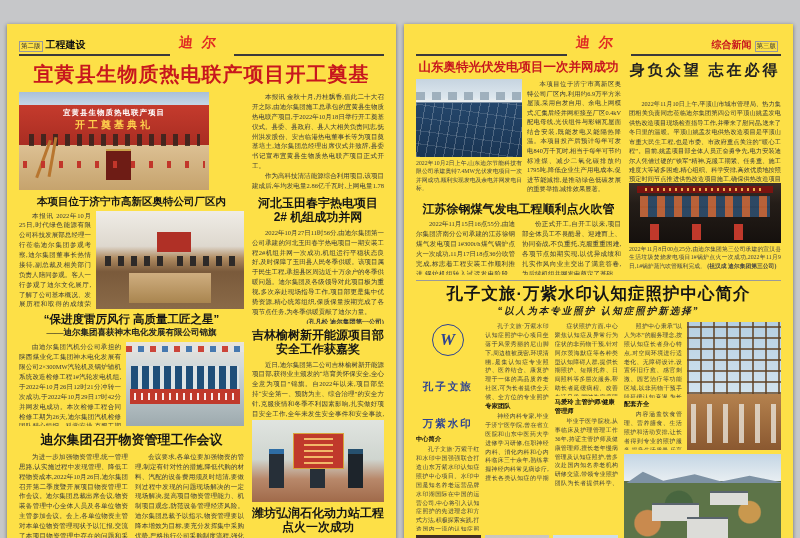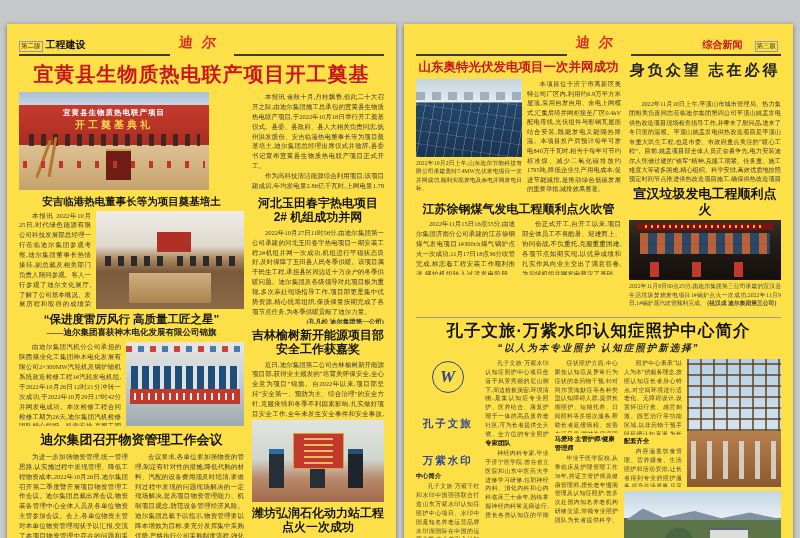--- a/index.html
+++ b/index.html
@@ -9,21 +9,21 @@
         box-shadow:0 1px 4px rgba(0,0,0,.45);padding:10px 12px;box-sizing:border-box;overflow:hidden;}
   #page-left{left:7px;} #page-right{left:404px;}
   
   .phead{position:relative;height:20px;}
   .phead .edition{font-size:6.5px;color:#333;border:0.5px solid #999;padding:0 1px;margin-right:3px;}
   .phead .section{font-size:10px;font-weight:700;font-family:"Liberation Sans",sans-serif;color:#111;}
   .phead .section.red{color:#c8171e;}
   .masthead{position:absolute;left:50%;top:0;transform:translateX(-50%) skewX(-6deg);
             color:#e02a24;font-weight:900;font-size:14px;letter-spacing:9px;font-family:"Liberation Serif",serif;white-space:nowrap;}
   .hl-left{position:absolute;left:0;bottom:2px;display:flex;align-items:baseline;}
-  .hl-right{position:absolute;right:0;bottom:2px;display:flex;align-items:baseline;gap:12px;}
+  .hl-right{position:absolute;right:0;bottom:2px;display:flex;align-items:baseline;gap:3px;}
   .rule{display:flex;height:2px;margin-bottom:2px;}
   .rule .bar{flex:1;background:#3a3a3a;height:1.6px;}
   .rule .gap{width:64px;}
   
   .mainline{font-family:"Liberation Sans",sans-serif;font-weight:900;color:#c8171e;
             text-align:center;font-size:20px;letter-spacing:1px;margin:5px 0 4px;}
   .h2{font-family:"Liberation Sans",sans-serif;font-weight:800;color:#151515;text-align:center;line-height:1.2;}
   .h2.red{color:#c8171e;}
   .subline{font-family:"Liberation Serif",serif;font-weight:700;text-align:center;color:#222;}
   
@@ -148,21 +148,21 @@
           <div class="l1">宜黄县生物质热电联产项目</div>
           <div class="l2">开工奠基典礼</div>
         </div>
         <div class="crowd"></div>
           <div class="monu"></div>
         <div class="shovel sh1"></div>
           <div class="shovel sh2"></div>
           <div class="flowers"></div>
       </div>
 
-      <div class="h2" style="font-size:10.5px;margin:5px 0 3px;">安吉临港热电董事长等为项目奠基培土</div>
+      <div class="h2" style="font-size:10.5px;margin:5px 0 3px;">本项目位于济宁市高新区奥特公司厂区内</div>
       <div class="row">
         <div class="t" style="width:72px;height:98px;flex:none;">
             <p>本报讯 2022年10月25日,时代绿色能源有限公司科技发展部总经理一行莅临迪尔集团参观考察,迪尔集团董事长热情接待,副总裁及相关部门负责人陪同参观。客人一行参观了迪尔文化展厅,了解了公司基本概况、发展历程和取得的成绩荣誉,对公司近年来获得的成绩给予了充分肯定,双方人员就下一步合作事宜进行了深入的沟通交流。</p>
           </div>
         <div class="ph ph-meeting" style="flex:1;height:98px;">
           <div class="mscreen"></div>
             <div class="mrow1"></div>
             <div class="mrow2"></div>
             <div class="mtable"></div>
         </div>
@@ -278,21 +278,20 @@
         </div>
       </div>
     </div>
 
     <div style="flex:1;">
       <div class="subline" style="font-size:15px;letter-spacing:3px;margin:1px 0 19px;">身负众望 志在必得</div>
       <div class="t" style="height:84px;font-size:6.2px;">
         <p>2022年11月10日上午,平顶山市城市管理局、热力集团相关负责同志莅临迪尔集团第四公司平顶山姚孟发电供热改造项目现场检查指导工作,并带来了慰问品,送来了冬日里的温暖。平顶山姚孟发电供热改造项目是平顶山市重大民生工程,也是市委、市政府重点关注的“暖心工程”。目前,姚孟项目部全体人员正奋勇争先,电力安装迪尔人凭借过硬的“铁军”精神,克服工期紧、任务重、施工难度大等诸多困难,精心组织、科学安排,高效优质地按照预定时间节点推进供热改造项目施工,确保供热改造项目顺利投运。</p>
 
       </div>
-      <div class="h2" style="font-size:13px;margin:3px 0 3px;">宣汉垃圾发电工程顺利点火</div>
       <div class="ph ph-control" style="width:100%;height:60px;">
         <div class="cban"></div>
           <div class="cscr"></div>
           <div class="cppl"></div>
       </div>
       <div class="cap" style="height:30px;">
         <span>2022年11月8日00点25分,由迪尔集团第三公司承建的宣汉县生活垃圾焚烧发电项目1#锅炉点火一次成功,2022年11月9日,1#锅炉蒸汽吹管顺利完成。</span>
         <span class="sig" style="display:inline">(祖汉成 迪尔集团第三公司)</span>
       </div>
     </div>

